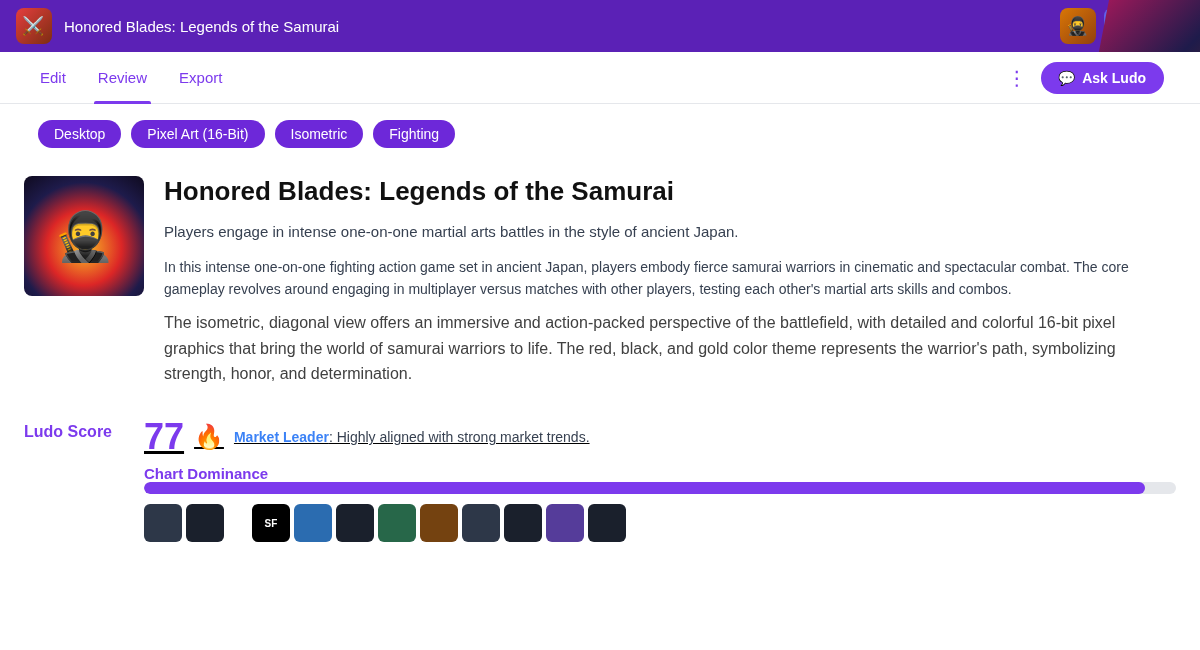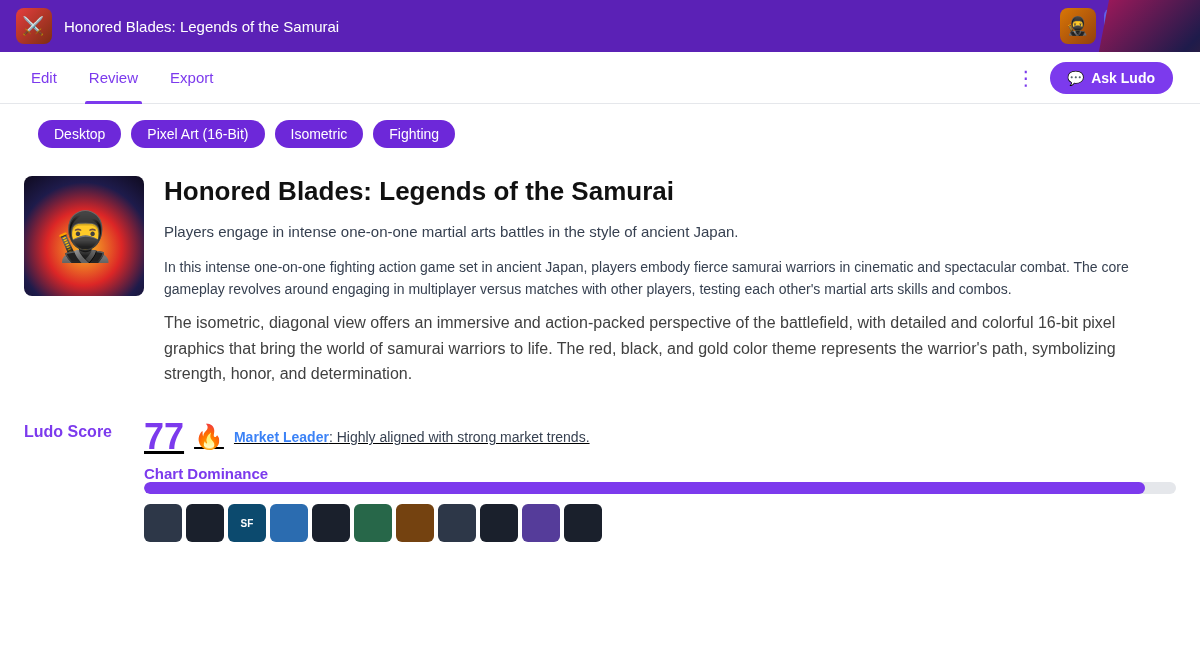--- a/index.html
+++ b/index.html
@@ -47,21 +47,21 @@
       background: linear-gradient(135deg, #be185d 0%, #1e1b4b 50%, #7c2d12 100%);
       clip-path: polygon(30% 0%, 100% 0%, 100% 100%, 0% 100%);
       z-index: 0;
       overflow: hidden;
     }
 
     
     #tabbar {
       display: flex;
       align-items: center;
-      padding: 0 27px;
+      padding: 0 36px;
       border-bottom: 1px solid #e5e7eb;
       height: 52px;
       position: relative;
       z-index: 1;
       background: #fff;
     }
     #tabbar-tabs {
       display: flex; gap: 24px; flex: 1;
     }
     .tab {
@@ -341,21 +341,21 @@
           <strong>Market Leader</strong><span>: Highly aligned with strong market trends.</span>
         </span>
       </div>
       <div id="chart-dominance-label">Chart Dominance</div>
       <div id="chart-bar-container">
         <div id="chart-bar-fill" style="width: 97%"></div>
       </div>
       <div id="chart-thumbnails">
         <div class="chart-thumb" style="background:#2d3748;"></div>
         <div class="chart-thumb" style="background:#1a202c;"></div>
-        <div class="chart-thumb" style="background:#0c4a6e;">SF</div>
+        <div class="chart-thumb" style="background:#000000;margin-left:24px;">SF</div>
         <div class="chart-thumb" style="background:#2b6cb0;"></div>
         <div class="chart-thumb" style="background:#1a202c;"></div>
         <div class="chart-thumb" style="background:#276749;"></div>
         <div class="chart-thumb" style="background:#744210;"></div>
         <div class="chart-thumb" style="background:#2d3748;"></div>
         <div class="chart-thumb" style="background:#1a202c;"></div>
         <div class="chart-thumb" style="background:#553c9a;"></div>
         <div class="chart-thumb" style="background:#1a202c;"></div>
       </div>
     </div>

